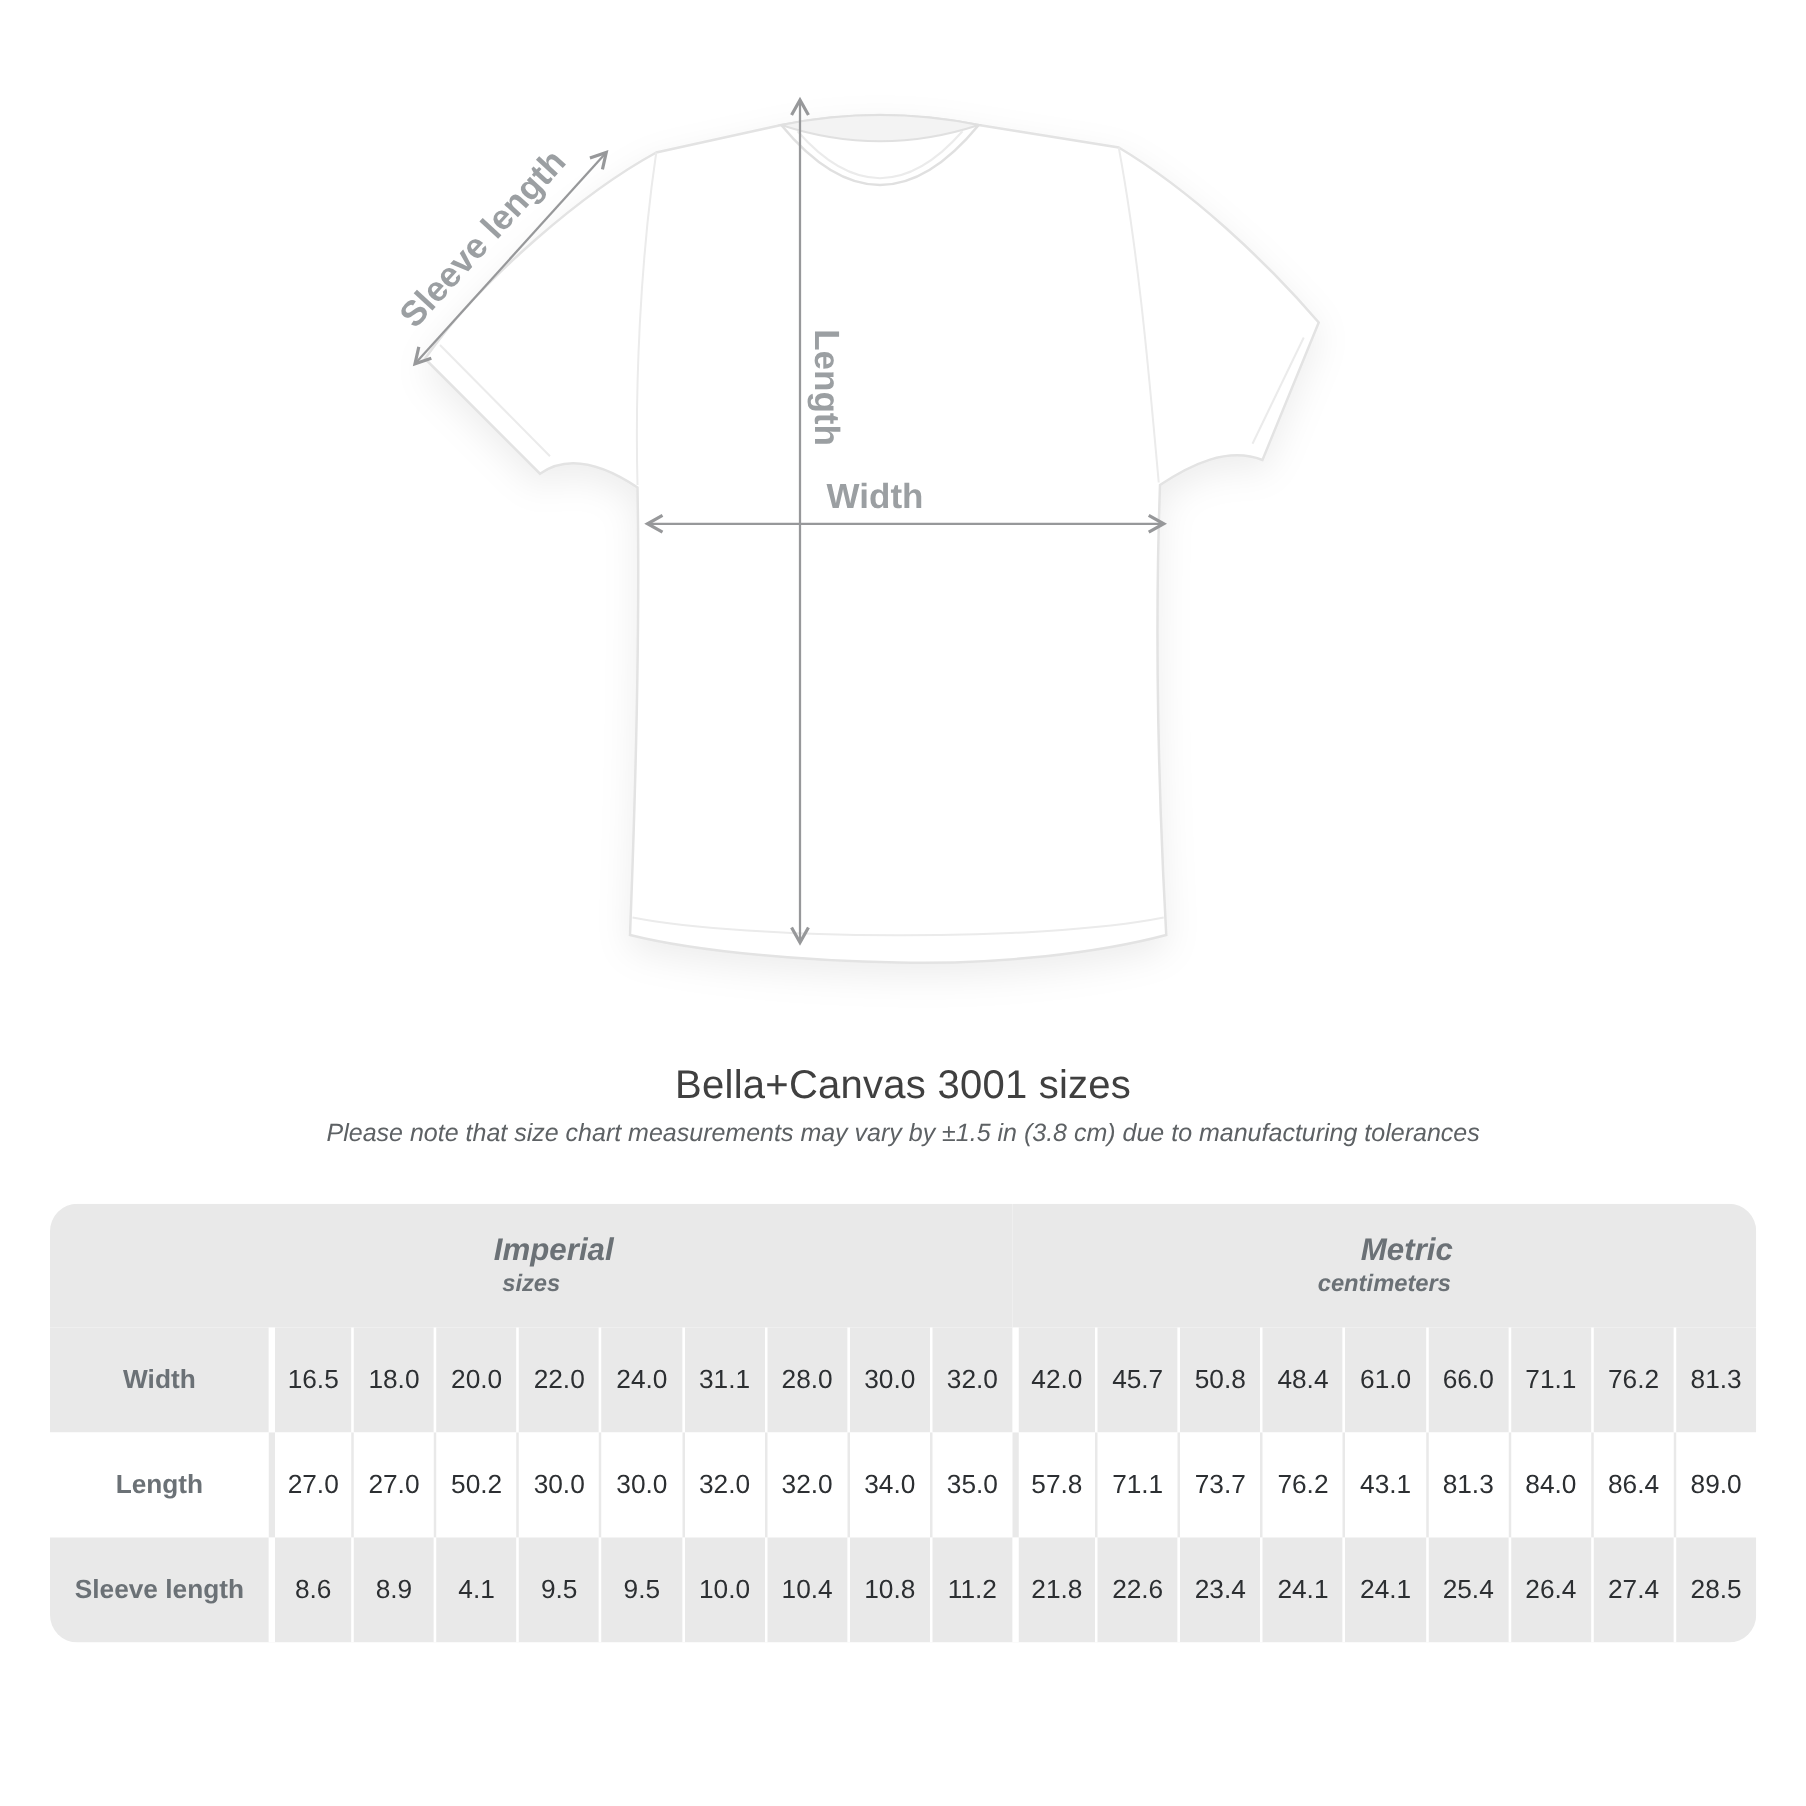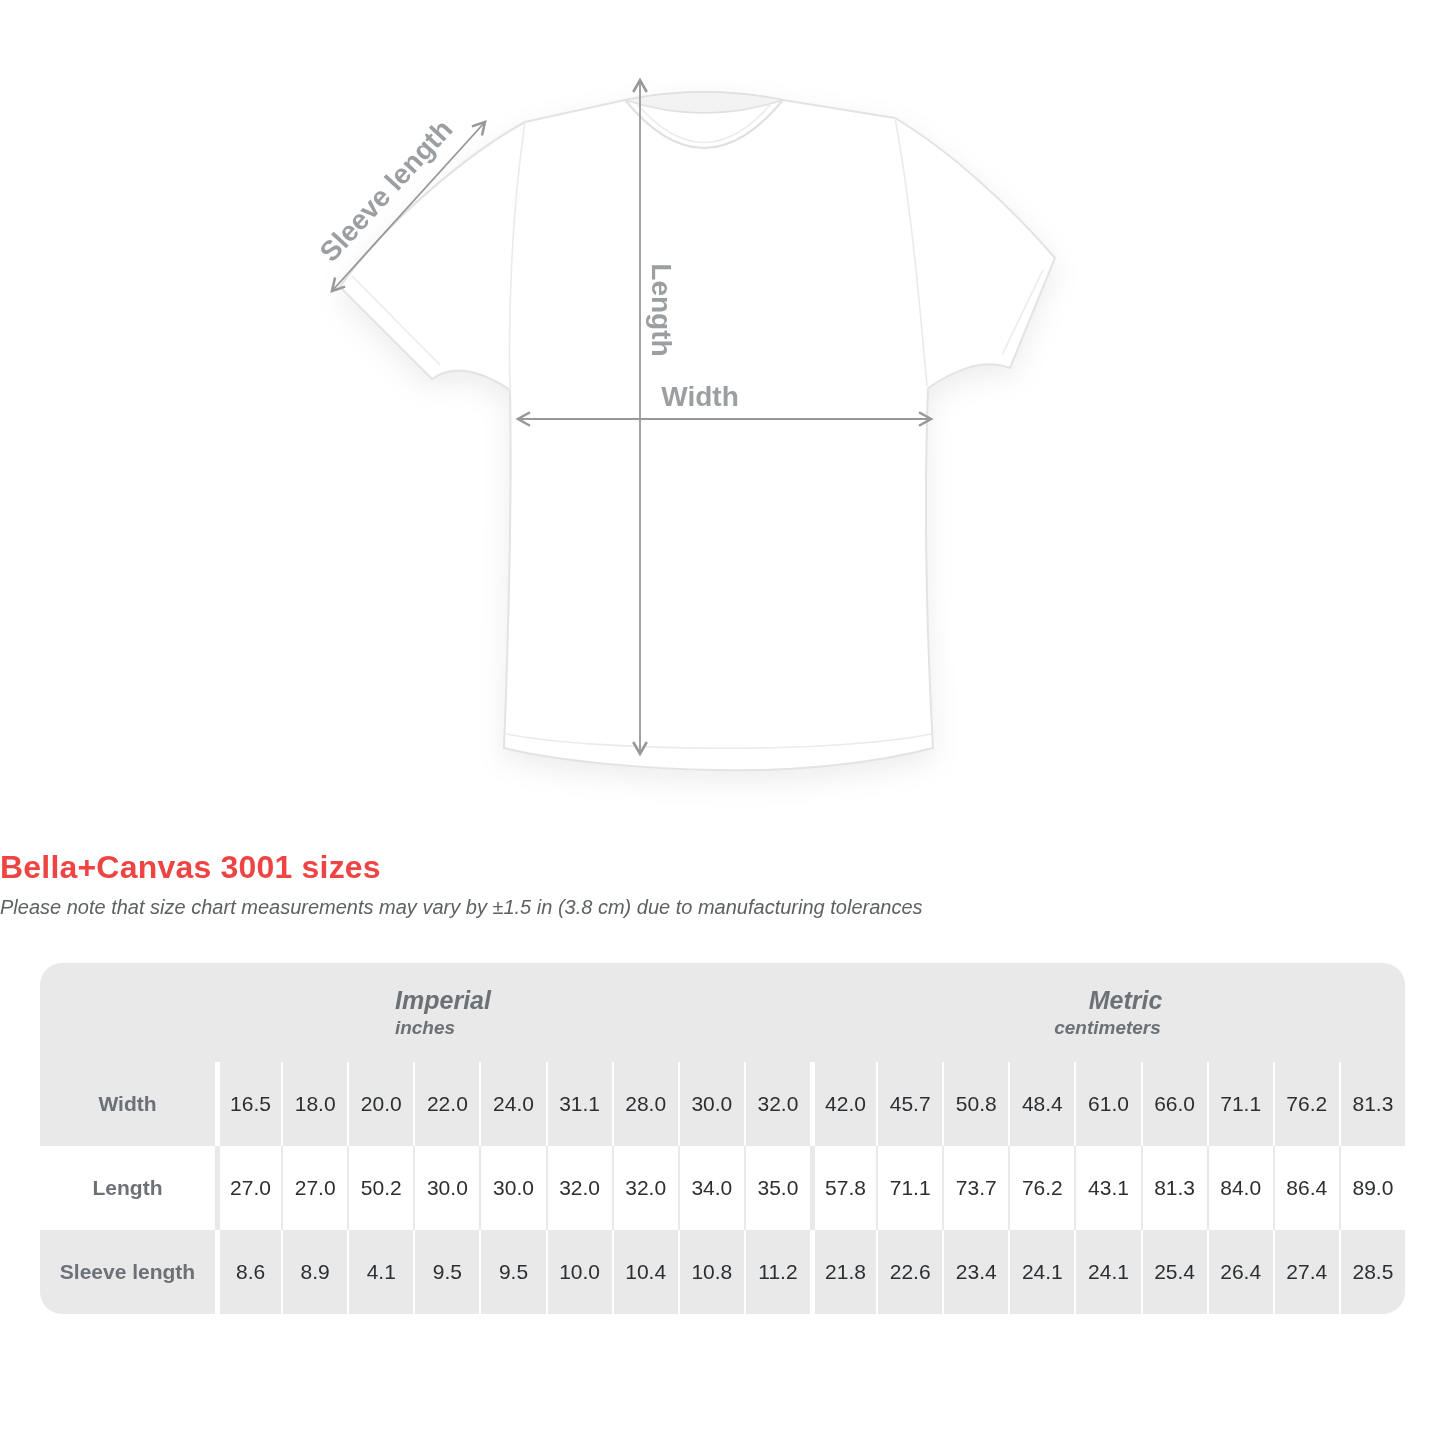--- a/index.html
+++ b/index.html
@@ -14,25 +14,25 @@
   .shirt-line{fill:none;stroke:#ebebeb;stroke-width:1.6;}
   .collar-back{fill:#f3f3f3;stroke:#e0e0e0;stroke-width:1.5;}
   .collar-line{fill:none;stroke:#e0e0e0;stroke-width:2;}
   .measure{stroke:#97989a;stroke-width:1.8;fill:none;}
   .measure-label{
     fill:#9b9fa2;font-weight:bold;font-size:28px;
     font-family:"Liberation Sans","DejaVu Sans",sans-serif;
   }
   
   .page-title{
-    position:absolute;top:849px;left:0;width:100%;
-    font-size:32px;font-weight:bold;color:#ef4444;letter-spacing:.2px;
+    position:absolute;top:849px;left:0;width:100%;text-align:center;
+    font-size:32px;font-weight:normal;color:#404040;letter-spacing:.2px;
   }
   .subtitle{
-    position:absolute;top:896px;left:0;width:100%;
+    position:absolute;top:896px;left:0;width:100%;text-align:center;
     font-size:20px;font-style:italic;color:#5d6164;
   }
   
   .table-wrap{
     position:absolute;left:40px;top:963px;width:1365px;
     border-radius:22px;overflow:hidden;
   }
   table.size-table{
     width:100%;border-collapse:separate;border-spacing:0;table-layout:fixed;
   }
@@ -116,21 +116,21 @@
   <div class="table-wrap">
     <table class="size-table">
       <colgroup>
         <col style="width:175px">
         <col span="18">
       </colgroup>
       <thead>
         <tr class="band-row">
           <th colspan="10">
             <div class="gtitle">Imperial</div>
-            <div class="gunit">inches</div>
+            <div class="gunit">sizes</div>
           </th>
           <th colspan="9">
             <div class="gtitle">Metric</div>
             <div class="gunit">centimeters</div>
           </th>
         </tr>
       </thead>
       <tbody>
         <tr class="data-row gray-row cells">
           <th class="rowlabel">Width</th>

